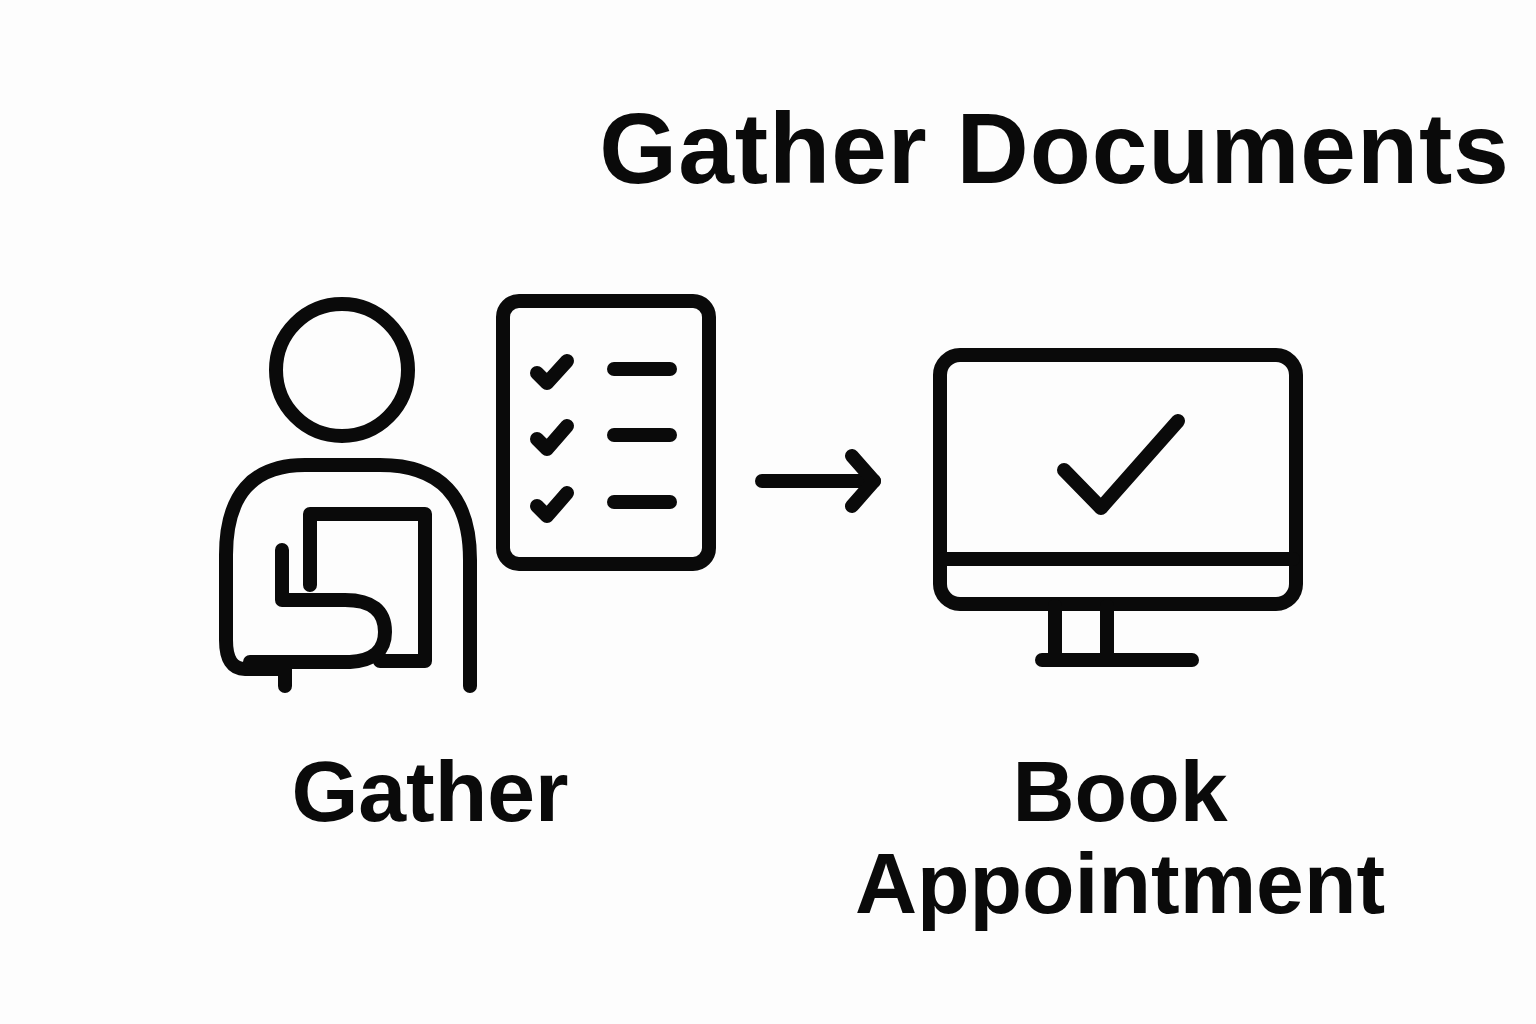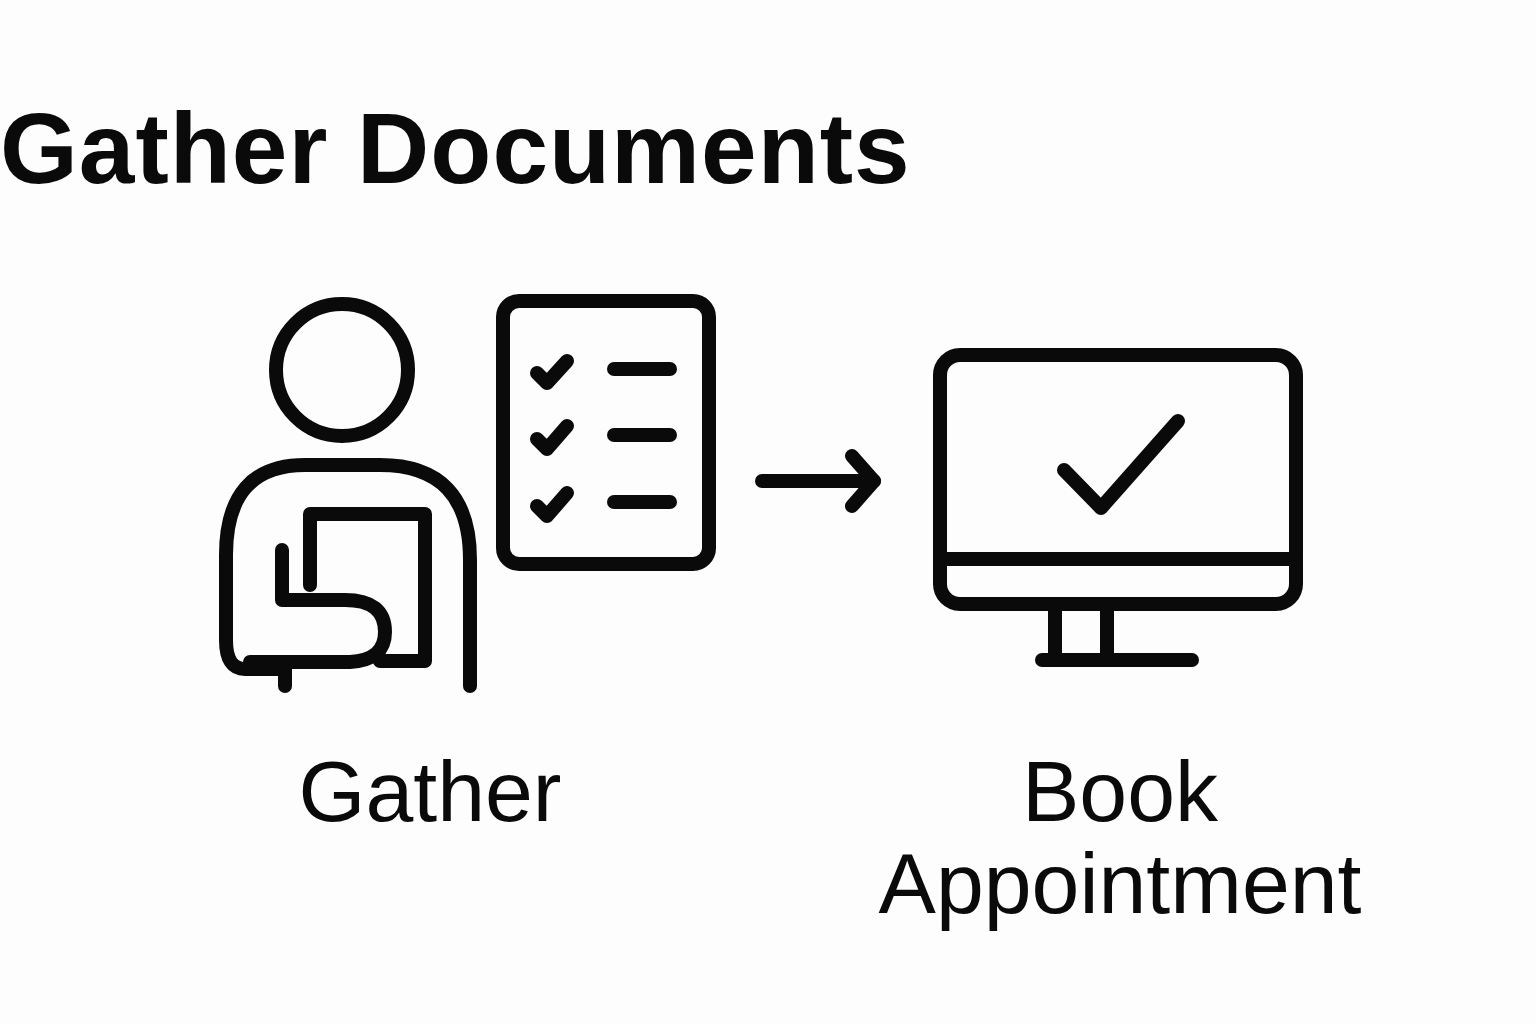--- a/index.html
+++ b/index.html
@@ -1,25 +1,25 @@
 <!DOCTYPE html>
 <html><head>
 <meta charset="utf-8">
 <style>
   html, body { margin:0; padding:0; }
   body {
     width:1536px; height:1024px; background:#fdfdfd; position:relative; overflow:hidden;
     font-family: "Liberation Sans", "DejaVu Sans", sans-serif; color:#0a0a0a;
   }
   .title {
-    position:absolute; left:0; top:98px; width:1510px; text-align:left;
+    position:absolute; left:0; top:98px; width:1510px; text-align:right;
     font-size:100px; font-weight:bold; letter-spacing:1px; line-height:1;
   }
   .label {
-    position:absolute; text-align:center; font-size:86px; font-weight:normal; line-height:92px;
+    position:absolute; text-align:center; font-size:86px; font-weight:bold; line-height:92px;
   }
   .label-left { left:160px; width:540px; top:745px; }
   .label-right { left:810px; width:620px; top:745px; }
   svg { position:absolute; left:0; top:0; }
 </style>
 </head>
 <body>
 
 <div class="title">Gather Documents</div>
 

